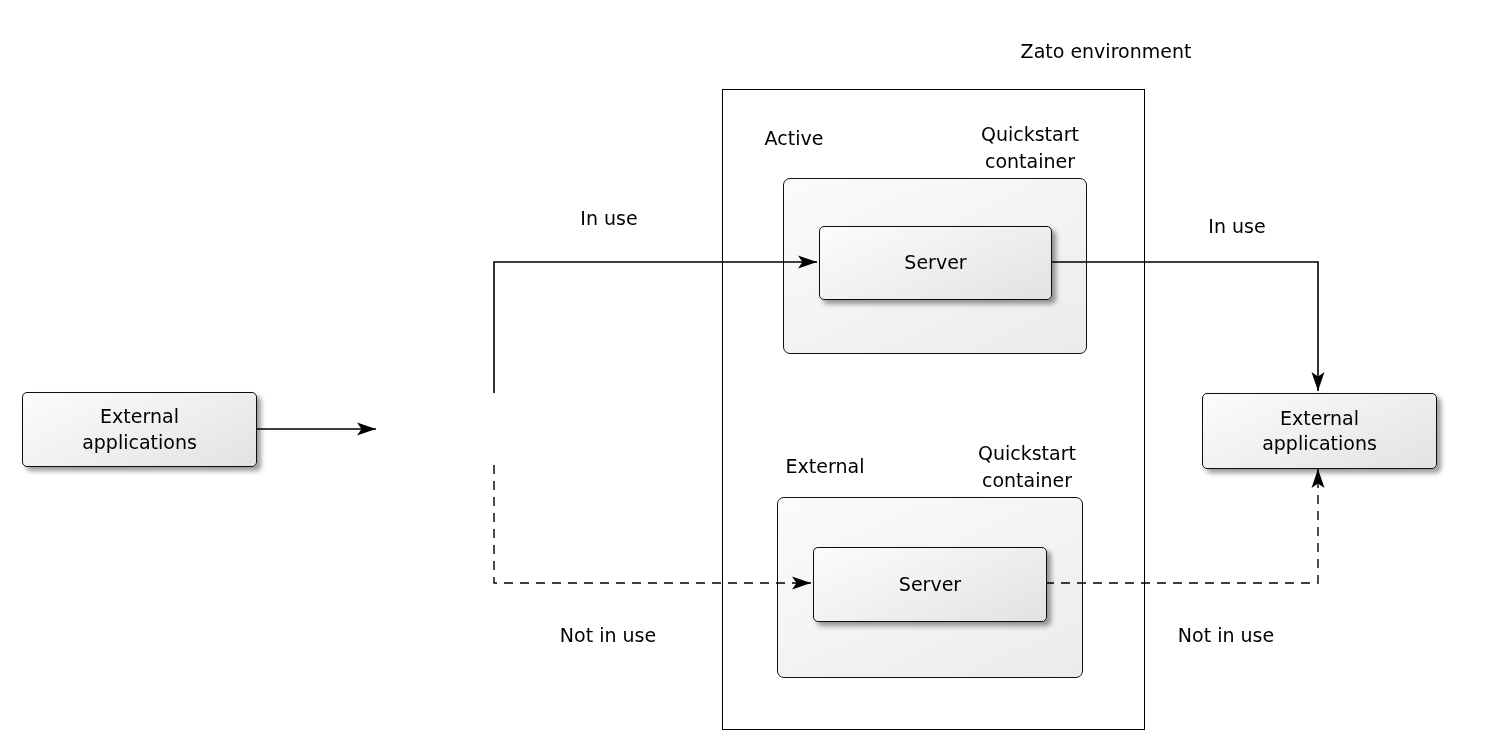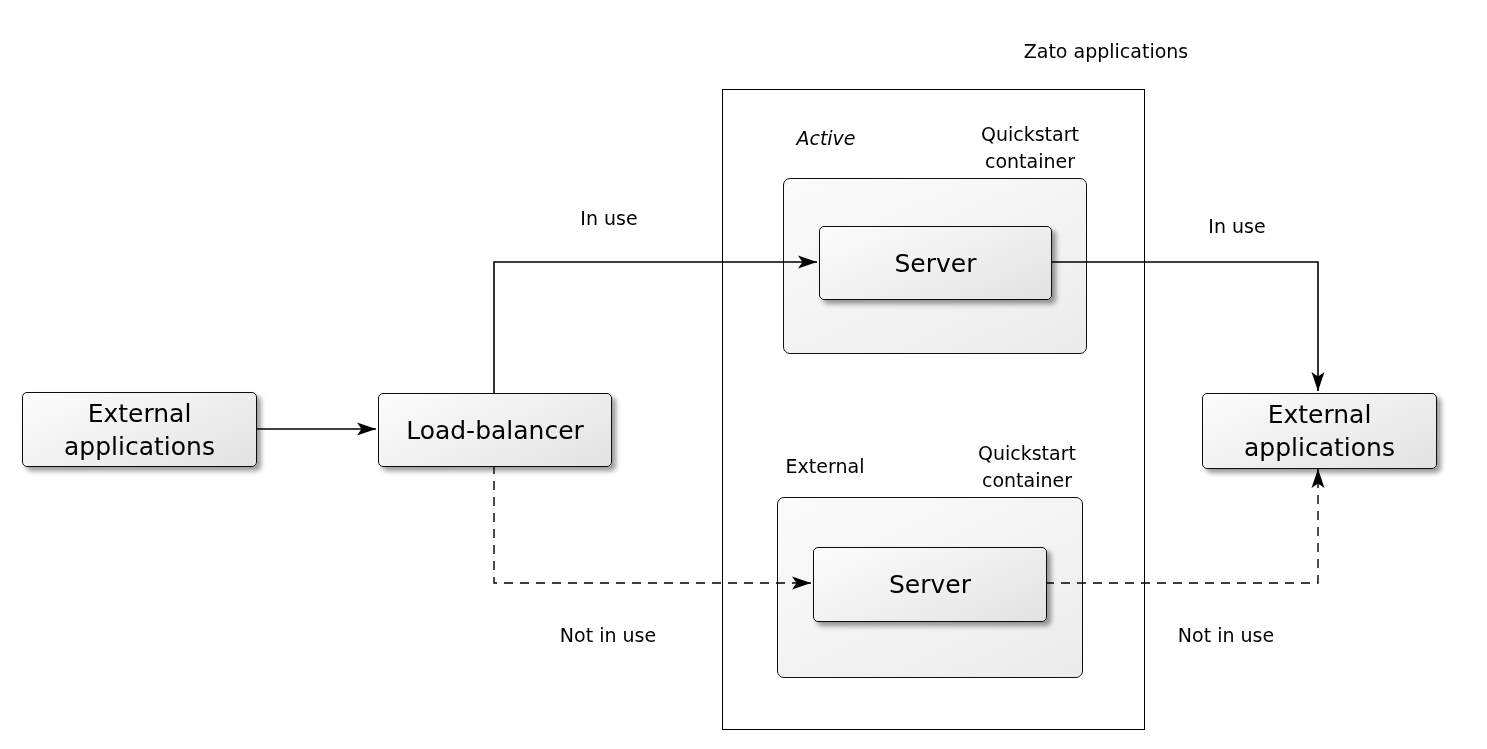--- a/index.html
+++ b/index.html
@@ -40,21 +40,21 @@
   .node {
     position: absolute;
     display: flex;
     align-items: center;
     justify-content: center;
     text-align: center;
     border: 1.4px solid #0d0d0d;
     border-radius: 5px;
     background: linear-gradient(155deg, #fcfcfc 0%, #f1f1f1 45%, #e2e2e2 100%);
     box-shadow: 4px 4px 5px rgba(0,0,0,0.40);
-    font-size: 25px;
+    font-size: 19px;
     line-height: 1.32;
     white-space: pre-line;
     z-index: 3;
   }
   .lbl {
     position: absolute;
     font-size: 19px;
     line-height: 1.42;
     text-align: center;
     white-space: pre-line;
@@ -93,40 +93,37 @@
     <path class="edge-solid" d="M 1050 262 L 1318 262 L 1318 391" marker-end="url(#arrow)"></path>
     <path class="edge-dashed" d="M 494 465 L 494 583 L 811 583" marker-end="url(#arrow)"></path>
     <path class="edge-dashed" d="M 1045 583 L 1318 583 L 1318 469" marker-end="url(#arrow)"></path>
   </svg>
 
   <div class="node" style="left:22px; top:392px; width:233px; height:73px;">
     <span>External
 applications</span>
   </div>
 
-  <div class="node" style="left:378px; top:393px; width:232px; height:72px;">
-    <span>Load-balancer</span>
-  </div>
 
   <div class="node" style="left:819px; top:226px; width:231px; height:72px;">
     <span>Server</span>
   </div>
 
   <div class="node" style="left:813px; top:547px; width:232px; height:73px;">
     <span>Server</span>
   </div>
 
   <div class="node" style="left:1202px; top:393px; width:233px; height:74px;">
     <span>External
 applications</span>
   </div>
 
-  <div class="lbl" style="left:976px; top:38px; width:260px;">Zato applications</div>
+  <div class="lbl" style="left:976px; top:38px; width:260px;">Zato environment</div>
 
-  <div class="lbl" style="left:776px; top:125px; width:100px;font-style:italic;">Active</div>
+  <div class="lbl" style="left:744px; top:125px; width:100px;">Active</div>
   <div class="lbl" style="left:955px; top:121px; width:150px;">Quickstart
 container</div>
 
   <div class="lbl" style="left:775px; top:453px; width:100px;">External</div>
   <div class="lbl" style="left:952px; top:440px; width:150px;">Quickstart
 container</div>
 
   <div class="lbl" style="left:559px; top:205px; width:100px;">In use</div>
   <div class="lbl" style="left:1187px; top:213px; width:100px;">In use</div>
 

